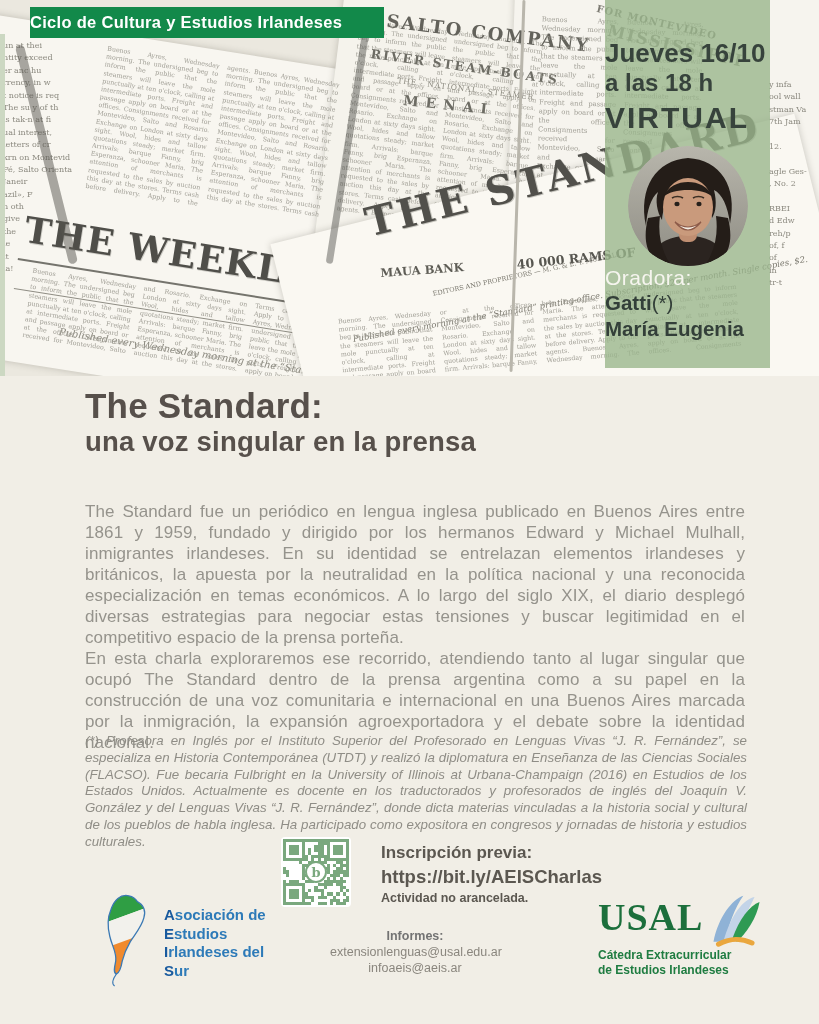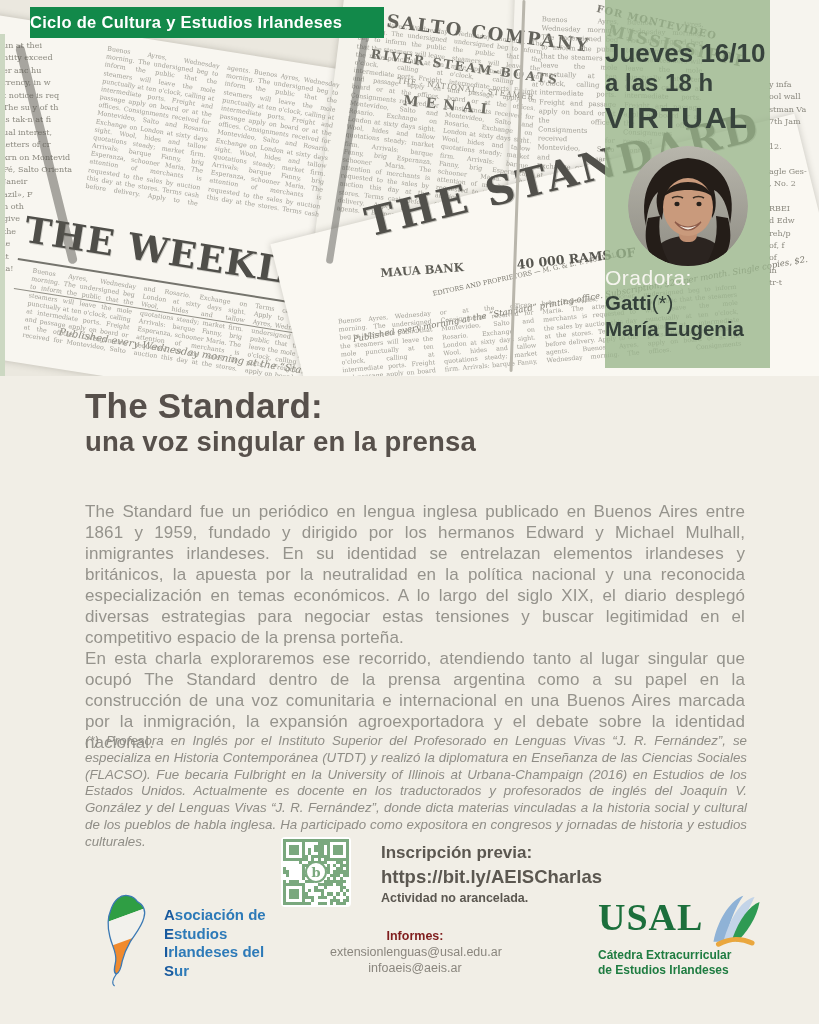--- a/index.html
+++ b/index.html
@@ -82,21 +82,21 @@
   .reg-label{font-size:17px;font-weight:800;line-height:23px;}
   .reg-url{font-size:18.5px;font-weight:800;line-height:25px;color:#5b5750;text-decoration:none;display:block;}
   .reg-note{font-size:12.5px;font-weight:800;line-height:18px;}
 
   
   .aeis{position:absolute;left:96px;top:893px;display:flex;}
   .aeis-map{width:60px;height:100px;}
   .aeis-text{margin-left:8px;padding-top:13px;font-size:15px;line-height:18.5px;color:#2d7ab8;font-weight:600;}
   .aeis-text b{color:#195a9e;font-weight:800;}
   .informes{position:absolute;left:330px;top:928px;width:170px;text-align:center;}
-  .inf-label{font-size:12.5px;font-weight:800;color:#7f1d1d;line-height:16px;}
+  .inf-label{font-size:12.5px;font-weight:800;color:#737373;line-height:16px;}
   .inf-mail{font-size:12.5px;color:#8a867e;line-height:16px;text-decoration:none;display:block;}
   .usal{position:absolute;left:598px;top:896px;width:200px;}
   .usal-row{display:flex;align-items:flex-start;}
   .usal-name{font-family:"Liberation Serif",serif;font-weight:bold;font-size:38px;line-height:42px;color:#1c6f3c;letter-spacing:1px;}
   .usal-emblem{width:74px;height:56px;margin-left:-6px;margin-top:-4px;}
   .usal-cap{font-size:12px;font-weight:800;color:#1f7c41;line-height:13.5px;margin-top:1px;}
 </style>
 </head>
 <body>
 

